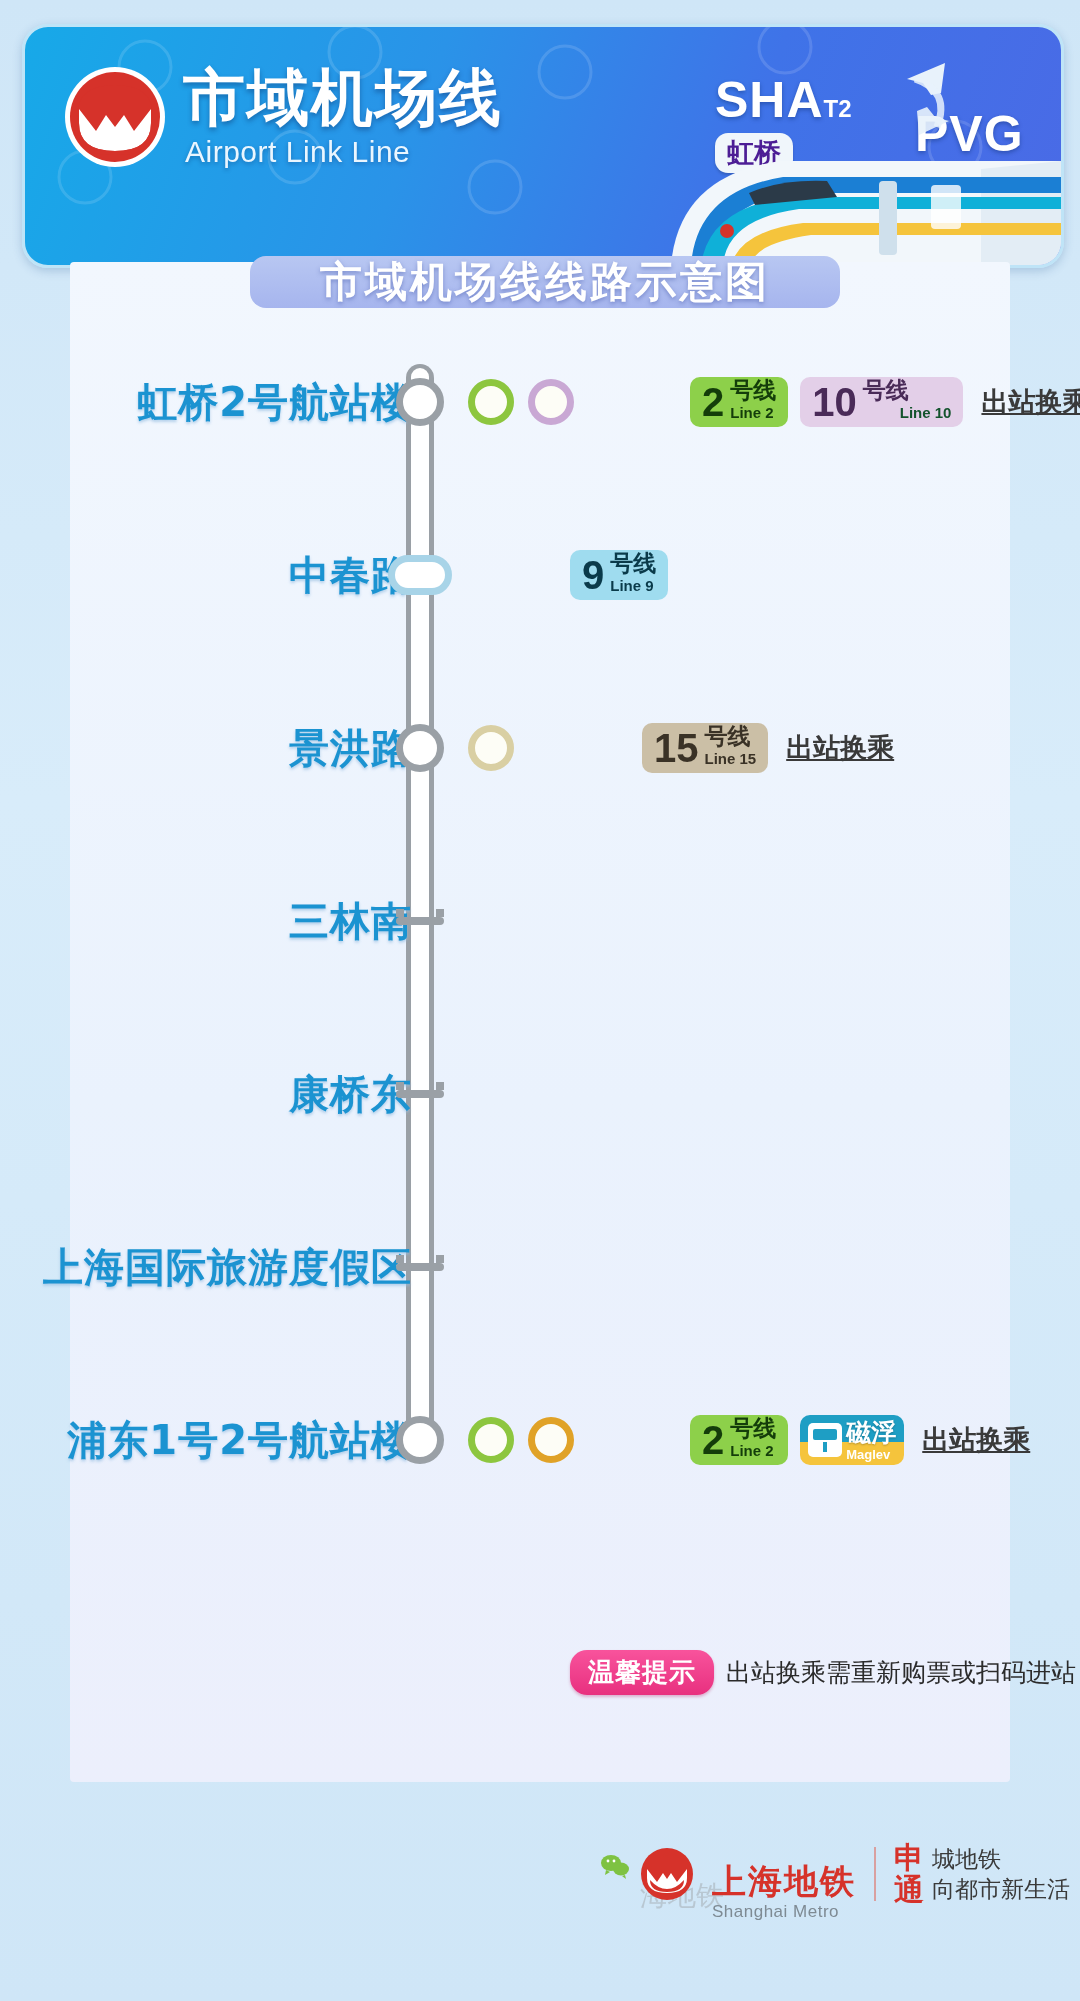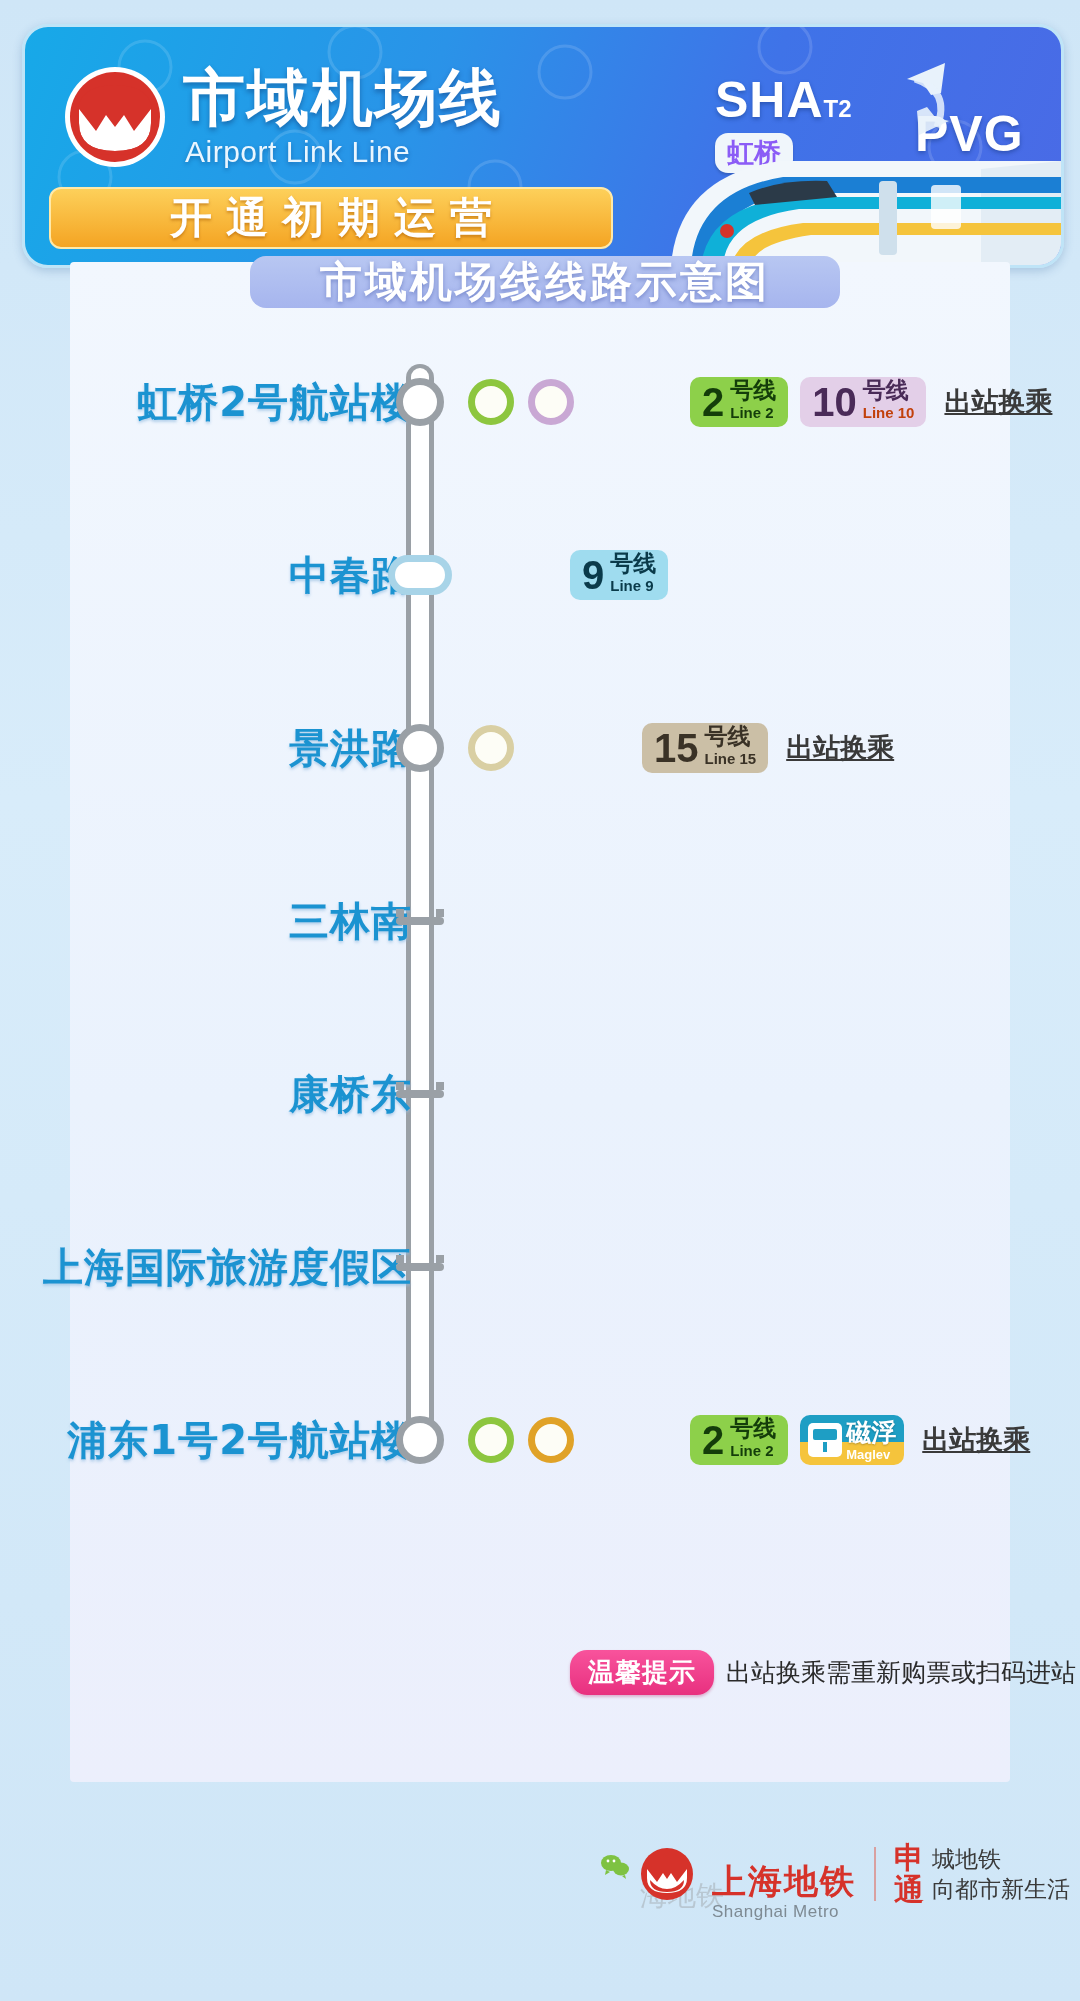--- a/index.html
+++ b/index.html
@@ -42,21 +42,21 @@
   .ribbon span{
     font-size:42px;font-weight:bold;color:#ffffff;letter-spacing:14px;
     text-indent:14px;
     font-family:"DejaVu Sans","Liberation Sans",sans-serif;
     text-shadow:0 2px 3px rgba(170,90,0,.55);
   }
   .apt{position:absolute;color:#ffffff;font-weight:bold;white-space:nowrap;}
   .apt-code{font-size:50px;letter-spacing:1px;text-shadow:0 2px 4px rgba(10,40,100,.4);}
   .apt-sub{font-size:24px;vertical-align:baseline;}
   .apt-badge{
-    display:inline-block;background:#f0f6fb;color:#8b5cf6;
+    display:inline-block;background:#f0f6fb;color:#4c1d95;
     border-radius:13px;padding:2px 12px;font-size:27px;font-weight:bold;
     box-shadow:0 2px 3px rgba(0,0,0,.18);
   }
   #sha{left:690px;top:44px;}
   #pvg{left:890px;top:78px;}
   .train-art{position:absolute;right:0;bottom:0;width:430px;height:130px;}
 
   
   .panel{
     position:absolute;left:70px;top:262px;width:940px;height:1520px;
@@ -232,23 +232,20 @@
       <path d="M16 44 L33 66 L43 50 L52 62 L61 50 L71 66 L88 44
                L88 58 Q88 86 52 86 Q16 86 16 58 Z" fill="#ffffff"></path>
       <path d="M16 58 Q16 86 52 86 Q88 86 88 58 L88 72 Q88 90 52 90 Q16 90 16 72 Z" fill="#d6322a"></path>
       <path d="M20 62 Q34 78 52 78 Q70 78 84 62 Q84 84 52 84 Q20 84 20 62 Z" fill="#ffffff"></path>
     </svg>
   </div>
 
   <div class="title-cn">市域机场线</div>
   <div class="title-en">Airport Link Line</div>
 
-  <div class="ribbon">
-    <span>开通初期运营</span>
-  </div>
 
   <div class="apt" id="sha">
     <div>
       <span class="apt-code">SHA</span><span class="apt-sub">T2</span>
     </div>
     <div style="margin-top:4px;">
       <span class="apt-badge">虹桥</span>
     </div>
   </div>
 
@@ -301,21 +298,21 @@
             <span class="lb-num" style="color: rgb(20, 61, 10);">2</span>
             <span class="lb-txt">
               <span class="lb-cn" style="color: rgb(20, 61, 10);">号线</span>
               <span class="lb-en" style="color: rgb(20, 61, 10);">Line 2</span>
             </span>
           </div>
           <div class="lbadge" style="background: rgb(227, 207, 232);">
             <span class="lb-num" style="color: rgb(74, 43, 88);">10</span>
             <span class="lb-txt">
               <span class="lb-cn" style="color: rgb(74, 43, 88);">号线</span>
-              <span class="lb-en" style="color: #c2410c;">Line 10</span>
+              <span class="lb-en" style="color: #14532d; margin-left: 37px;">Line 10</span>
             </span>
           </div>
           <span class="outnote">出站换乘</span>
         </div>
       </div>
       <div class="station" style="top: 313px;">
         <div class="st-name">中春路</div>
         <div class="dot pill"></div>
         <div class="badges" style="left: 500px;">
           <div class="lbadge" style="background: rgb(159, 220, 239);">

